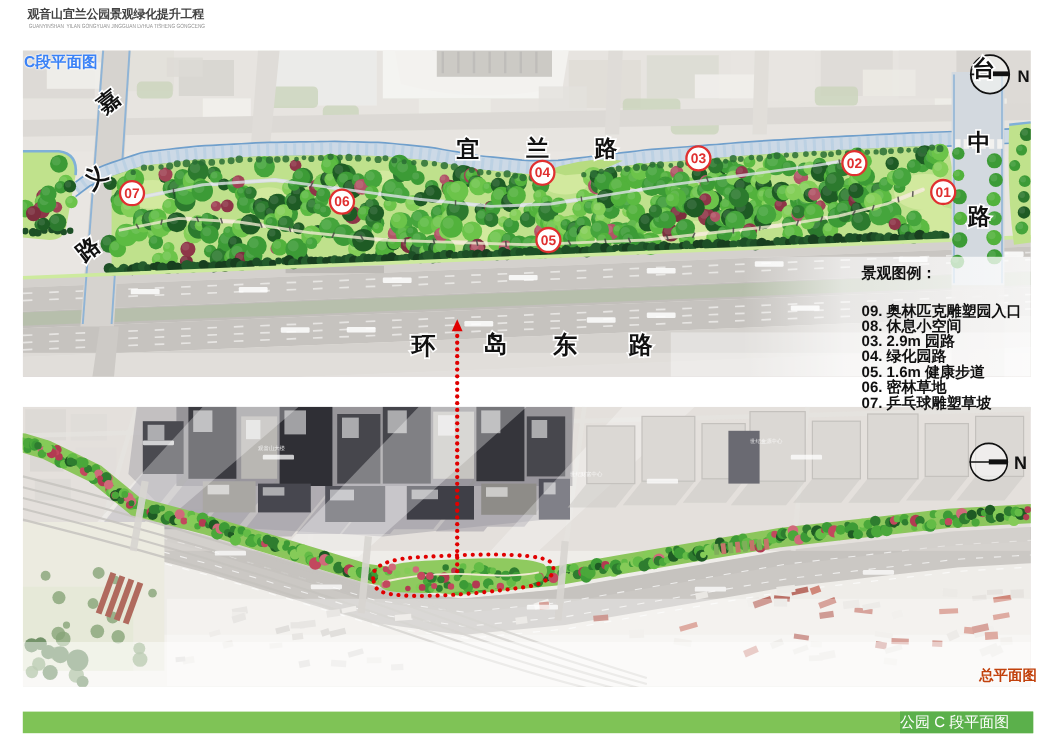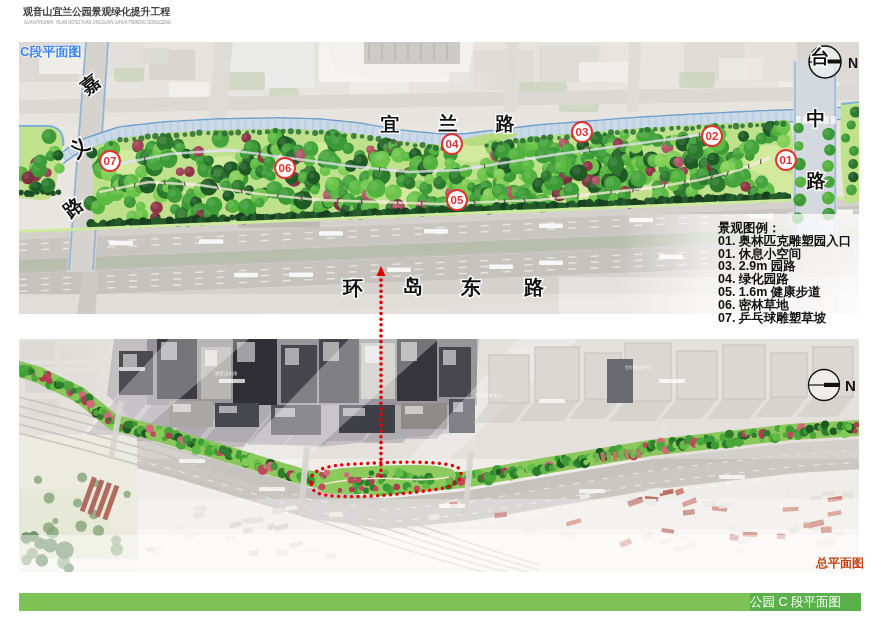--- a/index.html
+++ b/index.html
@@ -1590,24 +1590,24 @@
         <circle cx="91" cy="119" r="10" fill="#fff" stroke="#e03030" stroke-width="1.9"></circle>
         <text x="91" y="122.8" text-anchor="middle" font-size="11.5" font-weight="bold" fill="#e03030" font-family="'Liberation Sans',sans-serif">07</text>
       </g>
 </svg>
 </div>
 
 <div class="abs" style="left:20px;top:43px;font-size:13px;font-weight:bold;color:#3b82f6;text-shadow:0 0 2px #fff,0 0 2px #fff">C段平面图</div>
 
 <div class="abs" style="left:718px;top:222px;font-size:12.5px;font-weight:bold;color:#111;line-height:12.8px;white-space:nowrap;z-index:5">
 
-<div style="">景观图例：</div>
-
-<div>01. 奥林匹克雕塑园入口</div>
-<div>01. 休息小空间</div>
+<div style="margin-bottom:18px">景观图例：</div>
+
+<div>09. 奥林匹克雕塑园入口</div>
+<div>08. 休息小空间</div>
 <div>03. 2.9m 园路</div>
 <div>04. 绿化园路</div>
 <div>05. 1.6m 健康步道</div>
 <div>06. 密林草地</div>
 <div>07. 乒乓球雕塑草坡</div>
 </div>
 
 <div class="abs" style="left:19px;top:339px;width:840px;height:233px">
 <svg width="840" height="233" viewBox="0 0 840 233">
 <rect width="840" height="233" fill="#eae7e3"></rect>

